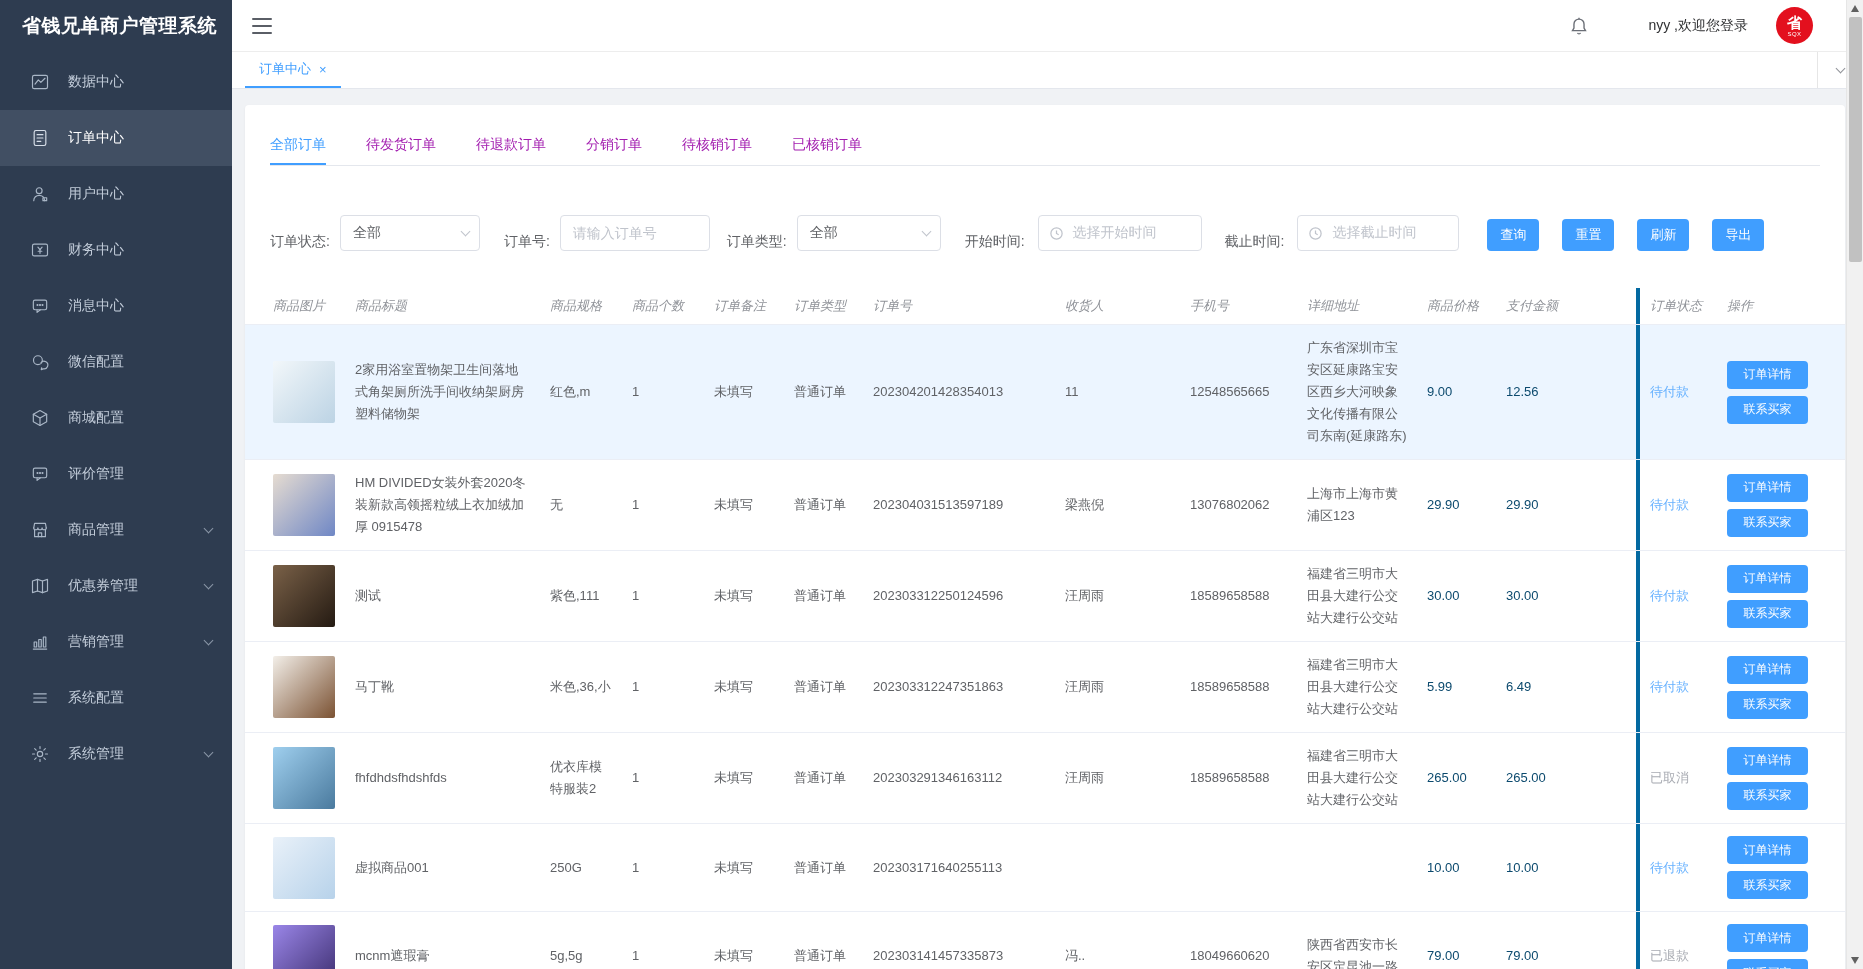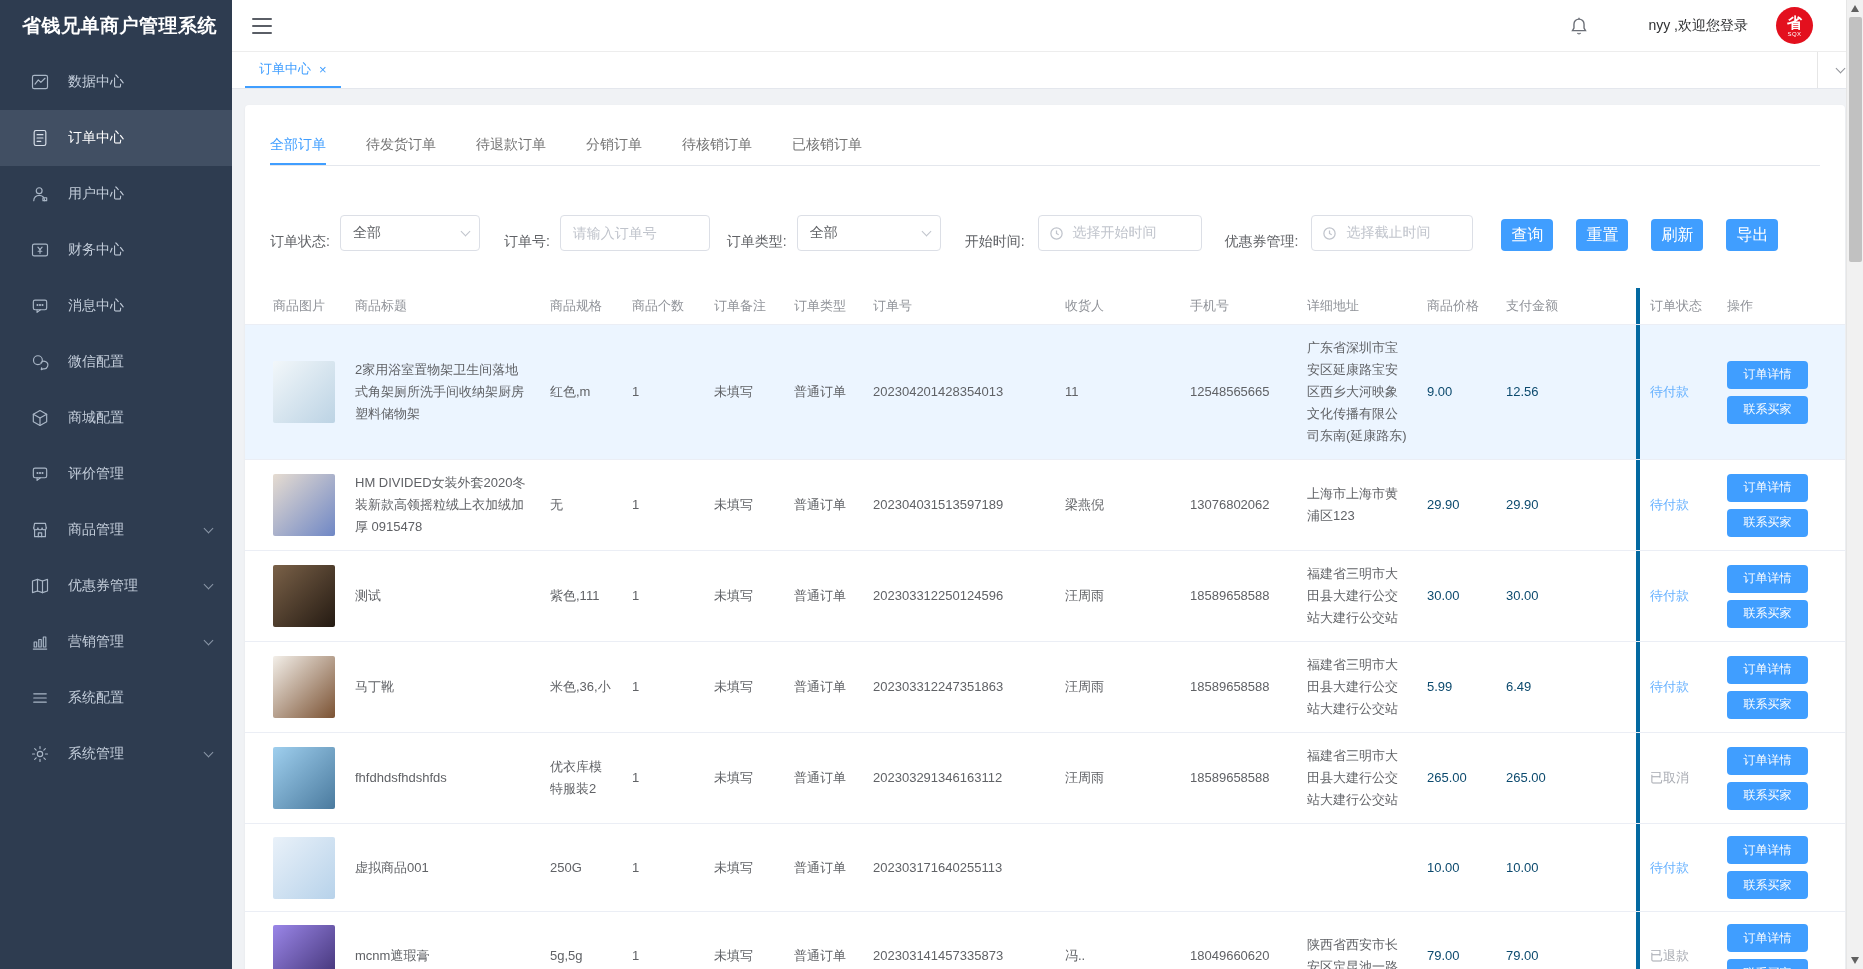--- a/index.html
+++ b/index.html
@@ -48,21 +48,21 @@
     display:flex; align-items:center; justify-content:center; cursor:pointer; }
   .tab-more .arrow-down { border-color:#909399; }
 
   
   .content { position:absolute; left:232px; top:89px; right:0; bottom:0; background:#f0f2f5; }
   .card { position:absolute; left:13px; right:18px; top:16px; bottom:-40px; background:#fff;
     border-radius:4px; box-shadow:0 1px 3px rgba(0,0,0,.05); overflow:hidden; }
 
   
   .order-tabs { display:flex; padding:20px 25px 0 25px; position:relative; }
-  .otab { padding:0 20px; font-size:14px; color:#737373; height:40px; display:flex;
+  .otab { padding:0 20px; font-size:14px; color:#a21caf; height:40px; display:flex;
     align-items:center; cursor:pointer; position:relative; }
   .otab:first-child { padding-left:0; }
   .otab.active { color:#409eff; }
   .otab.active .otab-label { position:relative; }
   .otab.active .otab-label:after { content:""; position:absolute; left:0; right:0; bottom:-11px;
     height:2px; background:#409eff; }
   .otab-divider { position:absolute; left:25px; right:25px; top:60px; height:1px; background:#e4e7ed; }
 
   
   .filterbar { display:flex; align-items:flex-end; margin:50px 0 0 25px; height:36px; }
@@ -72,29 +72,29 @@
   .f-select { justify-content:space-between; padding:0 10px 0 12px; color:#606266; }
   .f-select .arrow-down { border-color:#c0c4cc; margin-top:-3px; }
   .f-input { padding:0 12px; }
   .f-input input { border:none; outline:none; width:100%; font-size:14px; color:#606266;
     font-family:inherit; background:transparent; }
   .f-input input::placeholder, .ph { color:#c0c4cc; }
   .f-date { padding:0 10px; gap:9px; }
   .f-date svg { width:15px; height:15px; color:#c0c4cc; flex:none; }
   .f-date .ph { font-size:14px; }
   .btn { height:32px; min-width:52px; padding:0 10px; background:#409eff; color:#fff;
-    border:none; border-radius:4px; font-size:16px; cursor:pointer; font-family:inherit; }
+    border:none; border-radius:4px; font-size:13px; cursor:pointer; font-family:inherit; }
 
   
   .table { margin-top:37px; width:100%; font-size:13px; color:#606266; }
   .trow, .thead { display:flex; width:1600px; border-bottom:1px solid #ebeef5; align-items:stretch; }
   .thead { color:#909399; }
   .cell { flex:none; padding:12px 10px; display:flex; align-items:center; line-height:22px; }
   .cell .wrap { word-break:break-word; }
-  .thead .cell { padding:8px 10px; line-height:20px; }
+  .thead .cell { padding:8px 10px; line-height:20px;font-style:italic; }
   .cell.c-image { padding-left:28px; }
   .cell.c-status { border-left:4px solid #0369a1; }
   .trow.hl { background:#ecf5ff; }
   .thumb { width:62px; height:62px; border-radius:2px; flex:none; }
   .price { color:#0c4a6e; }
   .st-pending { color:#66b1ff; }
   .st-closed { color:#a8abb2; }
   .act-col { display:flex; flex-direction:column; gap:7px; }
   .mini-btn { width:81px; height:28px; background:#409eff; color:#fff; border:none;
     border-radius:4px; font-size:12px; cursor:pointer; font-family:inherit; white-space:nowrap; }
@@ -334,21 +334,21 @@
           <span class="arrow-down"></span>
         </div>
         <span class="f-label" style="margin-left:24px;margin-right:13px">开始时间:</span>
         <div class="f-date" style="width:164px">
           <svg viewBox="0 0 24 24" fill="none" stroke="currentColor" stroke-width="2">
               <circle cx="12" cy="12" r="9"></circle>
               <path d="M12 7v5l3.5 2"></path>
             </svg>
           <span class="ph">选择开始时间</span>
         </div>
-        <span class="f-label" style="margin-left:23px;margin-right:13px">优惠券管理:</span>
+        <span class="f-label" style="margin-left:23px;margin-right:13px">截止时间:</span>
         <div class="f-date" style="width:162px">
           <svg viewBox="0 0 24 24" fill="none" stroke="currentColor" stroke-width="2">
               <circle cx="12" cy="12" r="9"></circle>
               <path d="M12 7v5l3.5 2"></path>
             </svg>
           <span class="ph">选择截止时间</span>
         </div>
         <span id="filter-buttons" style="margin-left:28px;display:flex;gap:23px">
             <button class="btn">查询</button>
             <button class="btn">重置</button>

